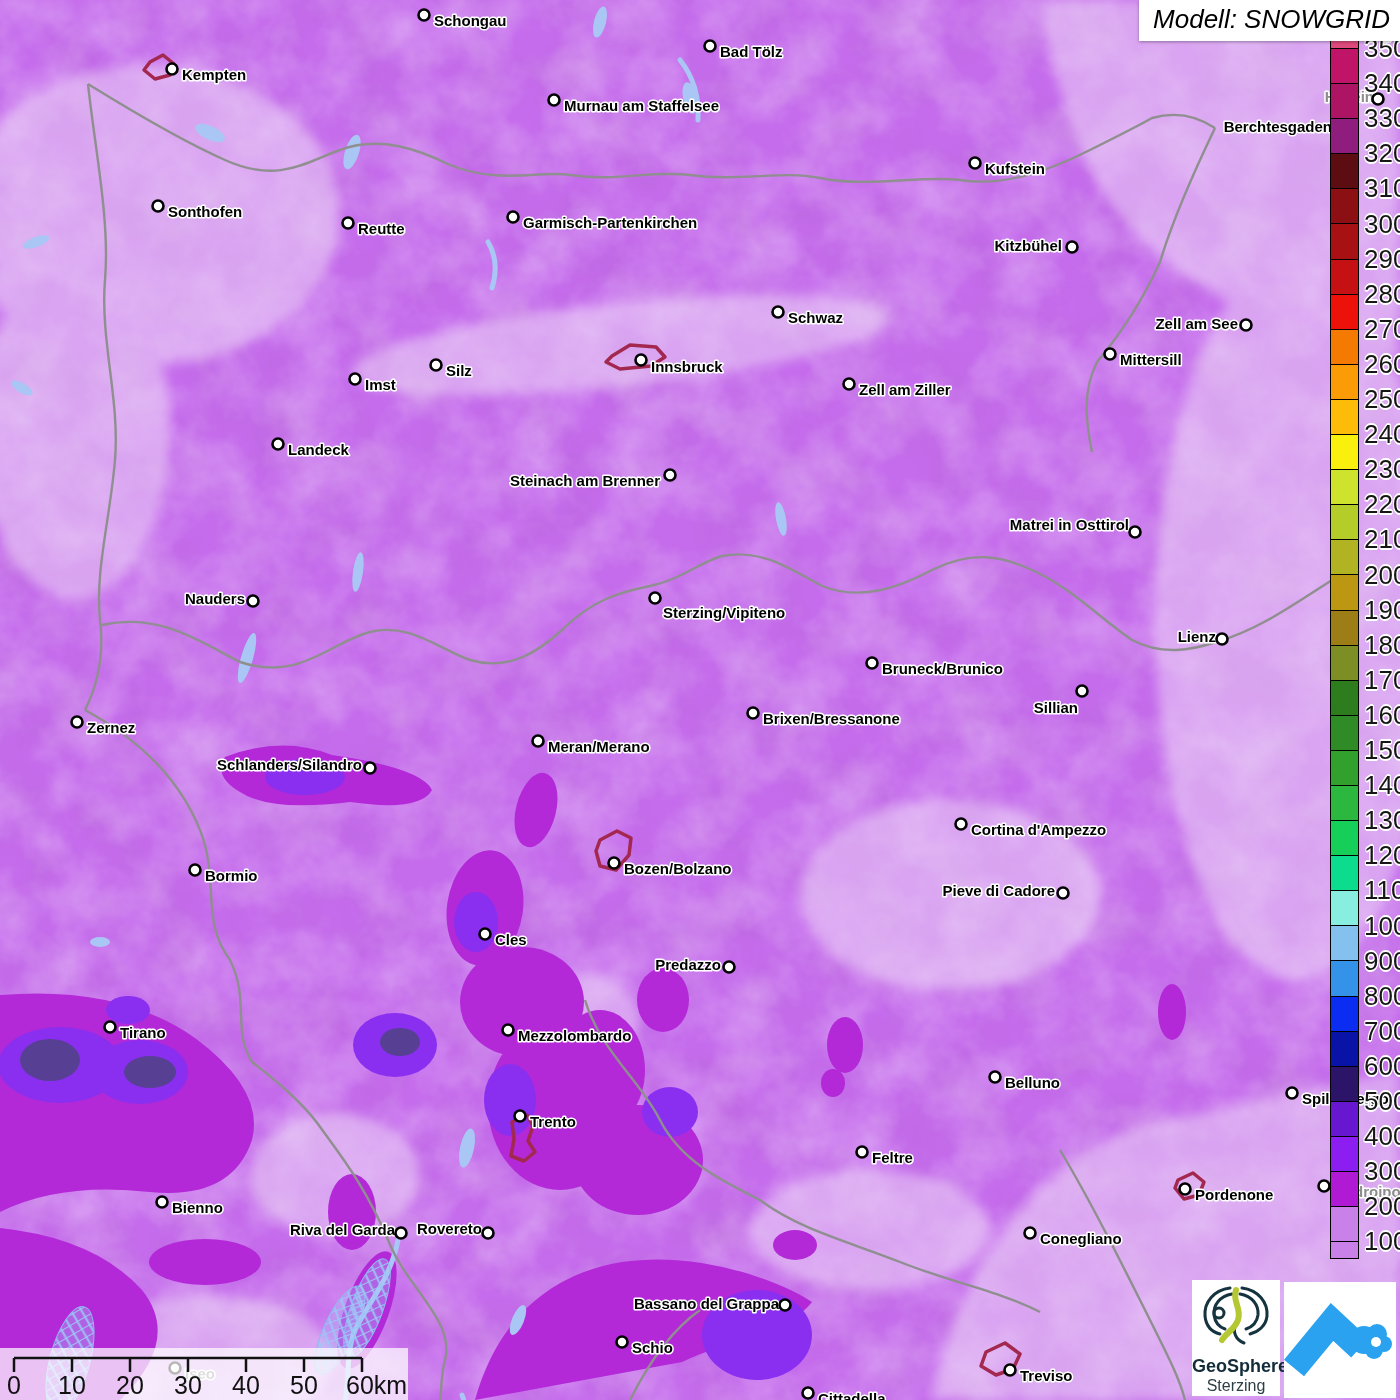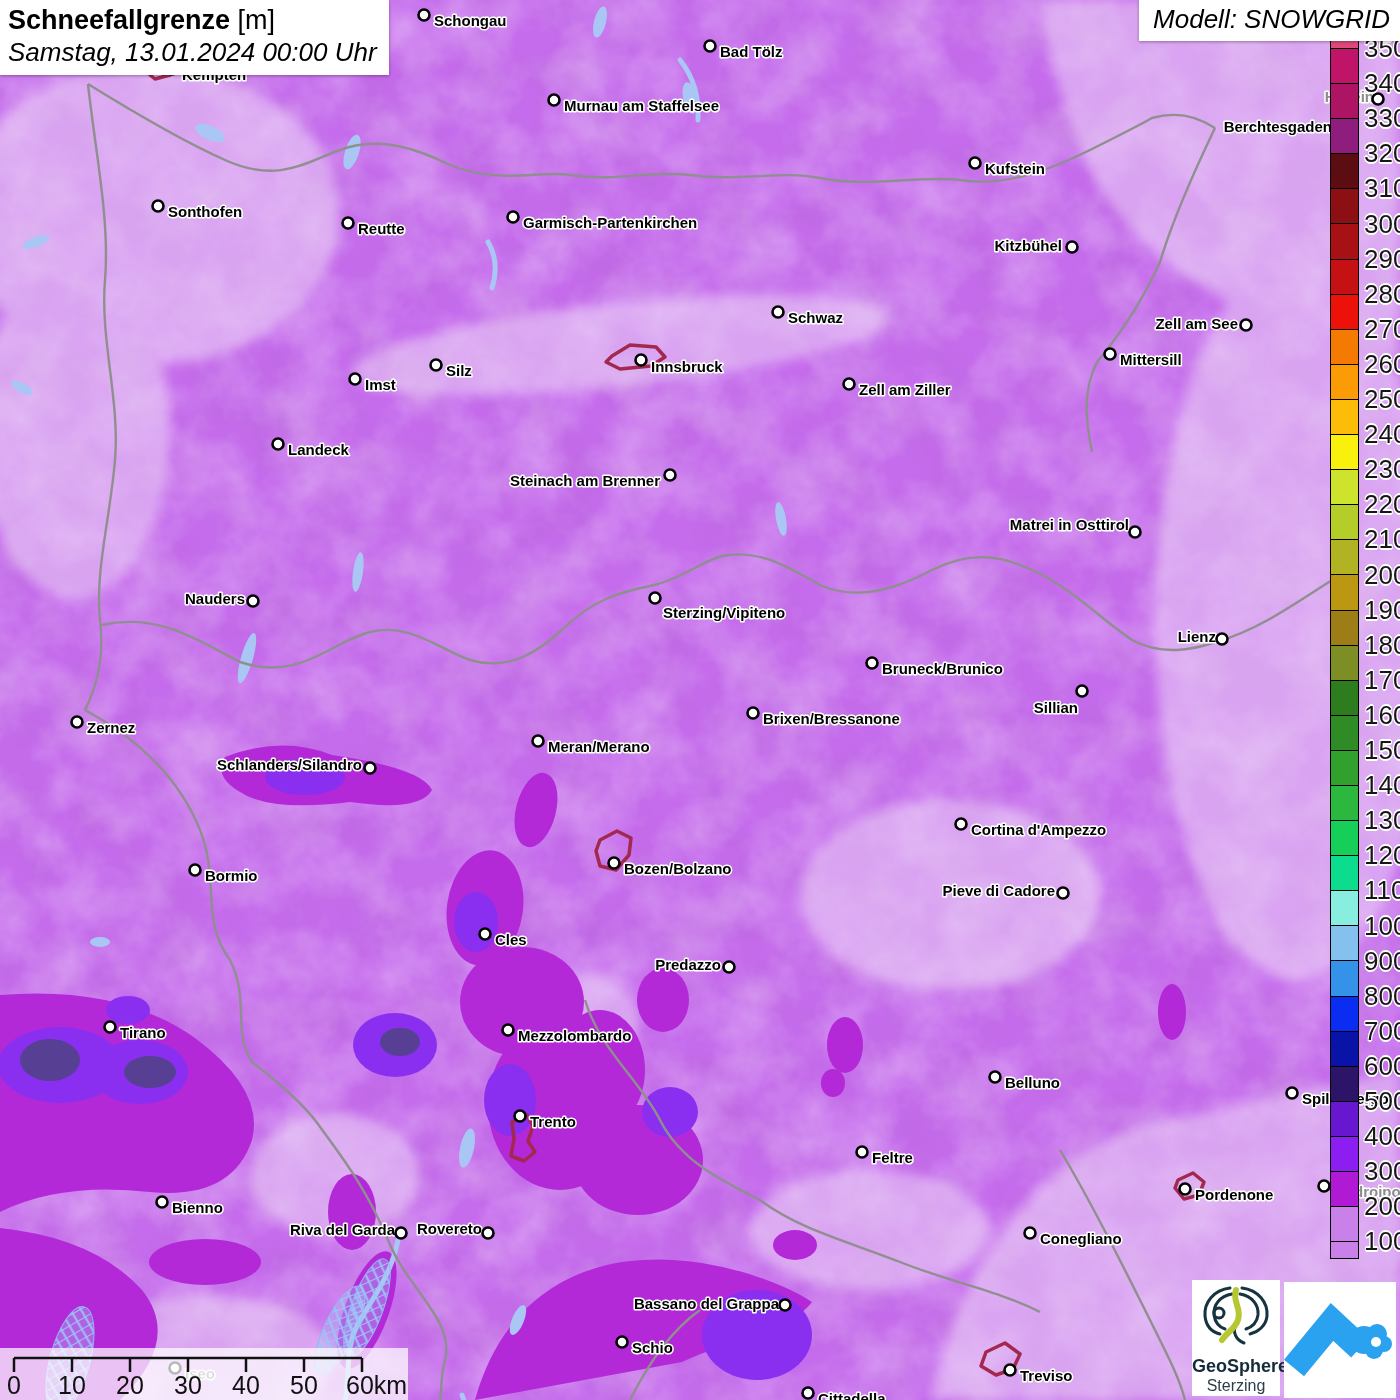--- a/index.html
+++ b/index.html
@@ -350,24 +350,20 @@
       <span class="cb-label" style="top: 962.7px;">800</span>
       <span class="cb-label" style="top: 997.8px;">700</span>
       <span class="cb-label" style="top: 1032.9px;">600</span>
       <span class="cb-label" style="top: 1068px;">500</span>
       <span class="cb-label" style="top: 1103.1px;">400</span>
       <span class="cb-label" style="top: 1138.2px;">300</span>
       <span class="cb-label" style="top: 1173.3px;">200</span>
       <span class="cb-label" style="top: 1208.4px;">100</span>
     </div>
 
-  <div id="title-box">
-    <div id="title-line1"><b>Schneefallgrenze</b><span> [m]</span></div>
-    <div id="title-line2">Samstag, 13.01.2024 00:00 Uhr</div>
-  </div>
 
   <div id="model-box">Modell: SNOWGRID</div>
 
   <div id="scalebar">
     <svg id="scalebar-svg" width="408" height="52">
         <line x1="14" y1="10" x2="362" y2="10" stroke="#111" stroke-width="2.5"></line>
         <line x1="14" y1="10" x2="14" y2="24" stroke="#111" stroke-width="2.5"></line>
         <text x="14" y="46" text-anchor="middle">0</text>
         <line x1="72" y1="10" x2="72" y2="24" stroke="#111" stroke-width="2.5"></line>
         <text x="72" y="46" text-anchor="middle">10</text>

